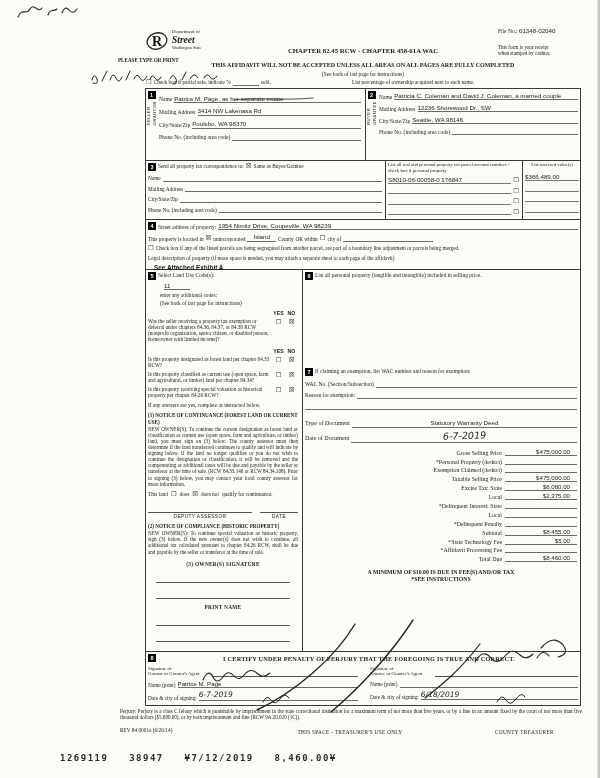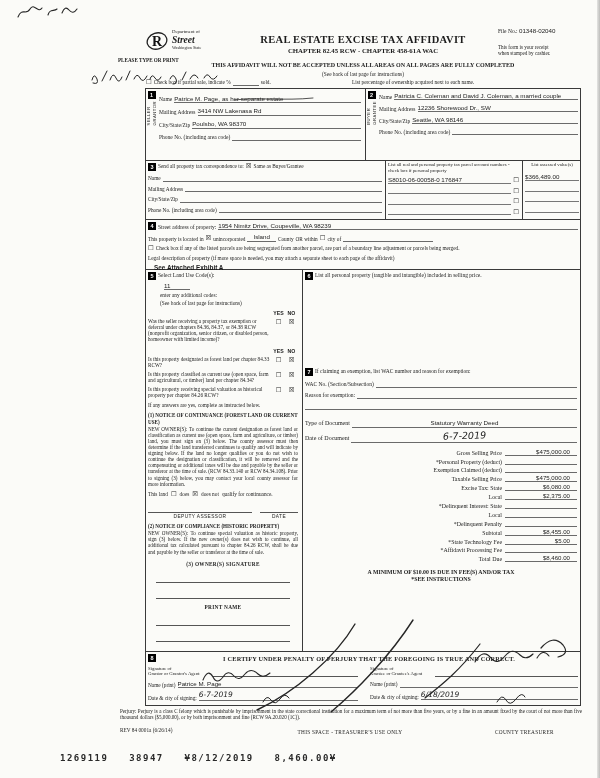--- a/index.html
+++ b/index.html
@@ -74,21 +74,20 @@
 
   <div class="abs t55" style="left:498px;top:27px;width:86px;">
     <span>File No.:</span>
     <span class="fillv">01348-02040</span>
   </div>
   <div class="abs t5" style="left:498px;top:44px;width:86px;">
     <div>This form is your receipt</div>
     <div>when stamped by cashier.</div>
   </div>
 
-  <div class="abs b c" style="left:146px;top:34px;width:434px;font-size:10.5px;letter-spacing:.3px;">REAL ESTATE EXCISE TAX AFFIDAVIT</div>
   <div class="abs b c" style="left:146px;top:47px;width:434px;font-size:6.8px;">CHAPTER 82.45 RCW - CHAPTER 458-61A WAC</div>
   <div class="abs t5 b" style="left:118px;top:57px;">PLEASE TYPE OR PRINT</div>
   <div class="abs b c" style="left:146px;top:62px;width:434px;font-size:6px;">THIS AFFIDAVIT WILL NOT BE ACCEPTED UNLESS ALL AREAS ON ALL PAGES ARE FULLY COMPLETED</div>
   <div class="abs c t53" style="left:146px;top:70.5px;width:434px;">(See back of last page for instructions)</div>
 
   <div class="abs frow t53" style="left:146px;top:78px;width:205px;">
     <span class="cb">☐</span>
     <span>Check box if partial sale, indicate %</span>
     <span class="fl" style="max-width:26px;"></span>
     <span>sold.</span>
@@ -528,14 +527,14 @@
     <path d="M330,44 q8,-14 16,-4 q6,8 14,-2 q7,-9 15,-1 q6,6 13,-1 M392,40 q6,-10 12,-2" stroke-width="1.1"></path>
     <path d="M118,84 q4,-8 8,-2 t9,-1 t9,-1" stroke-width="1"></path>
     <path d="M352,84 q5,-9 9,-2 t10,-1 t9,-2" stroke-width="1"></path>
   </svg>
 
   <div class="abs t5" style="left:120px;top:708px;width:462px;text-align:justify;">Perjury: Perjury is a class C felony which is punishable by imprisonment in the state correctional institution for a maximum term of not more than five years, or by a fine in an amount fixed by the court of not more than five thousand dollars ($5,000.00), or by both imprisonment and fine (RCW 9A.20.020 (1C)).</div>
   <div class="abs t53" style="left:120px;top:727px;">REV 84 0001a (6/26/14)</div>
   <div class="abs t53 c" style="left:240px;top:729px;width:220px;letter-spacing:.3px;">THIS SPACE - TREASURER'S USE ONLY</div>
   <div class="abs t53" style="left:495px;top:729px;letter-spacing:.3px;">COUNTY TREASURER</div>
 
-  <div class="abs" style="left:60px;top:753px;font-family:'DejaVu Sans Mono',monospace;font-size:9px;font-weight:bold;letter-spacing:1.5px;white-space:pre;color:#2a2a2a;">1269119   38947   ¥8/12/2019   8,460.00¥</div>
+  <div class="abs" style="left:60px;top:753px;font-family:'DejaVu Sans Mono',monospace;font-size:9px;font-weight:bold;letter-spacing:1.5px;white-space:pre;color:#2a2a2a;">1269119   38947   ¥7/12/2019   8,460.00¥</div>
 </div>
 
 </body></html>

